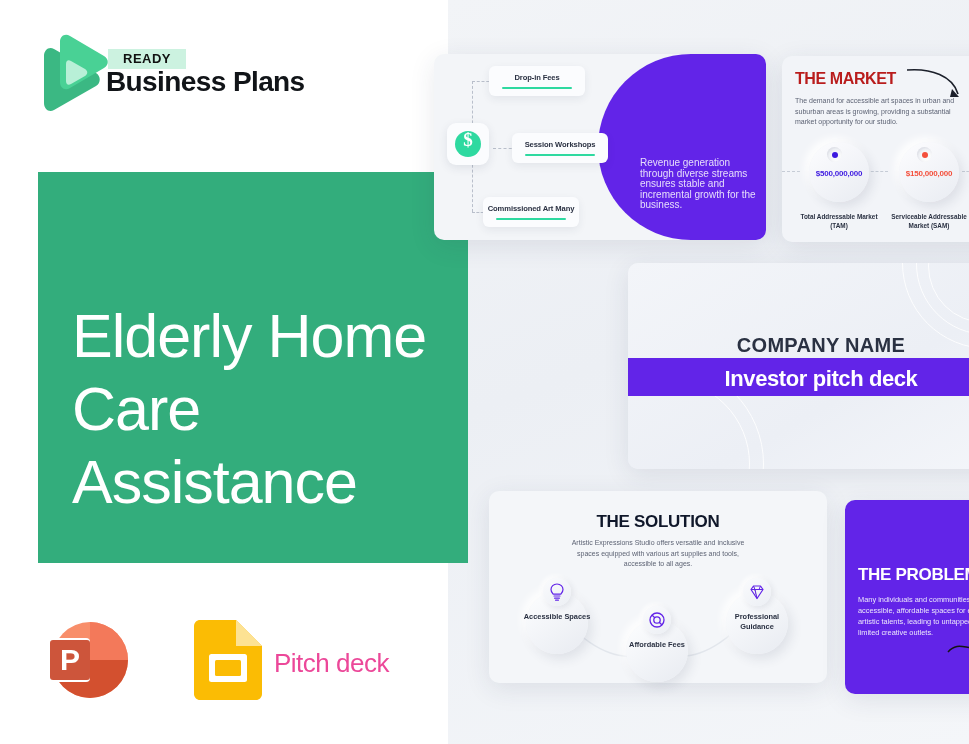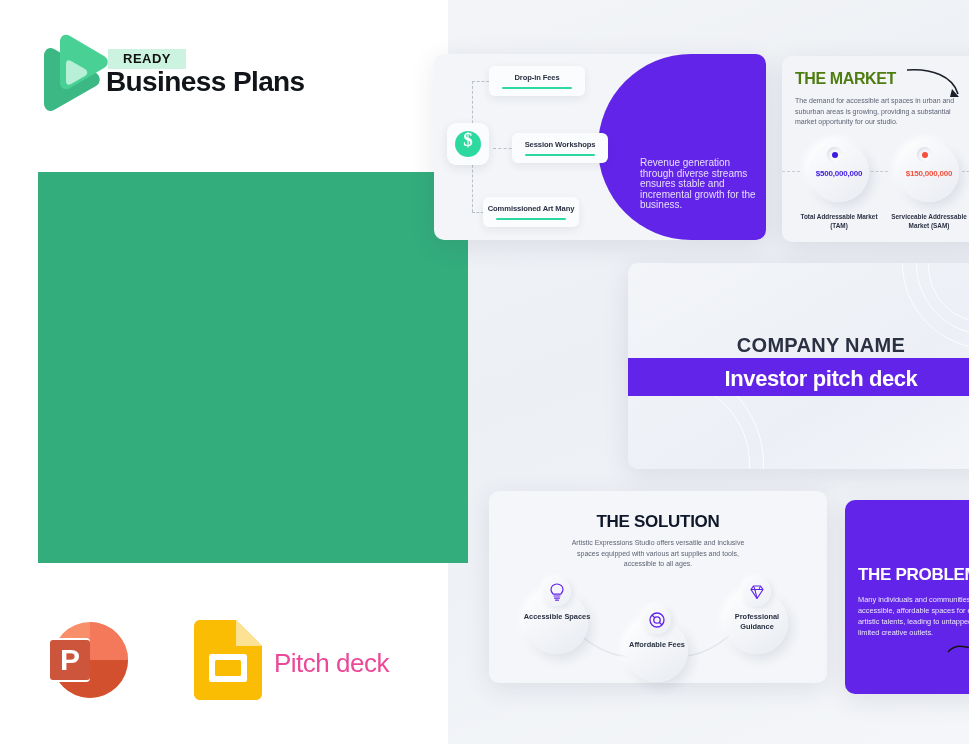--- a/index.html
+++ b/index.html
@@ -104,21 +104,21 @@
   #bm-i1{left:489px;top:66px;width:96px;height:30px;}
   #bm-i2{left:512px;top:133px;width:96px;height:30px;}
   #bm-i3{left:483px;top:197px;width:96px;height:30px;}
   .bm-line{position:absolute;border-left:1px dashed #b9bfcb;}
   .bm-hline{position:absolute;border-top:1px dashed #b9bfcb;}
 
   
   #card-mkt{left:782px;top:56px;width:230px;height:186px;background:#f2f4f8;}
   .mkt-title{
     position:absolute;left:795px;top:70px;
-    color:#4d7c0f;font-size:16px;font-weight:700;letter-spacing:-0.4px;
+    color:#b91c1c;font-size:16px;font-weight:700;letter-spacing:-0.4px;
   }
   .mkt-desc{
     position:absolute;left:795px;top:96px;width:165px;
     color:#5d6374;font-size:7px;line-height:10.5px;
   }
   .mkt-col{position:absolute;top:142px;width:78px;text-align:center;}
   #mkt-c1{left:800px;}
   #mkt-c2{left:890px;}
   .mkt-disc{
     position:absolute;left:9px;top:0;width:60px;height:60px;border-radius:50%;
@@ -211,20 +211,24 @@
     <svg class="logo-mark" viewBox="0 0 72 82">
       <path d="M6 22 C6 16 11 12 16 15 L58 39 C63 42 63 49 58 52 L16 76 C11 79 6 75 6 69 Z" fill="#3bb883"></path>
       <path d="M22 8 C22 2 27 -1 32 2 L66 22 C71 25 71 31 66 34 L32 54 C27 57 22 54 22 48 Z" fill="#49d195"></path>
       <path d="M28 30 C28 27 30 25 33 27 L47 35 C50 37 50 40 47 42 L33 50 C30 52 28 50 28 47 Z" fill="#b8f0d7"></path>
     </svg>
     <div class="ready-badge">READY</div>
     <div class="brand-text">Business Plans</div>
   </div>
 
   <div class="green-panel"></div>
+  <div class="hero-title">
+    <span>Elderly Home</span>
+    <span class="l2">Care Assistance</span>
+  </div>
 
   <div class="card" id="card-bm">
     <div class="bm-purple"></div>
   </div>
 
   <div class="bm-line" style="left:472px;top:81px;height:131px;"></div>
   <div class="bm-hline" style="left:472px;top:81px;width:22px;"></div>
   <div class="bm-hline" style="left:493px;top:148px;width:24px;"></div>
   <div class="bm-hline" style="left:472px;top:212px;width:16px;"></div>
 

